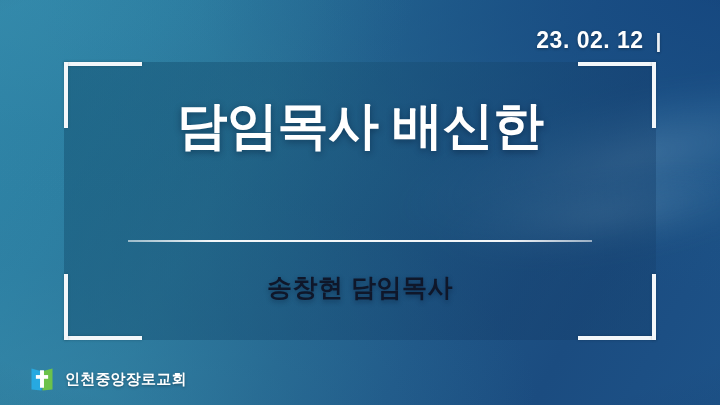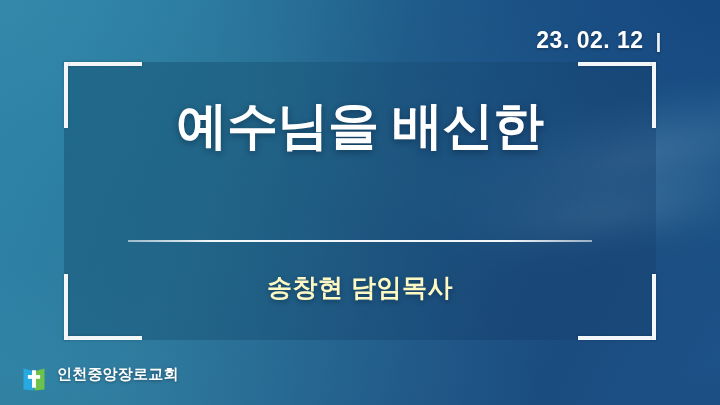--- a/index.html
+++ b/index.html
@@ -214,35 +214,35 @@
       rgba(255,255,255,0.55) 100%);
   }
 
   
   .speaker {
     position: absolute;
     left: 0;
     right: 0;
     top: 271px;
     text-align: center;
-    color: #fef9c3;
+    color: #0f172a;
     font-size: 25px;
     font-weight: 800;
     letter-spacing: 0.5px;
     text-shadow: 0 2px 5px rgba(0,20,45,0.40);
     white-space: nowrap;
   }
 
   
   .logo-lockup {
     position: absolute;
-    left: 20px;
+    left: 28px;
     bottom: 12px;
     display: flex;
-    align-items: flex-start;
+    align-items: center;
     gap: 9px;
   }
   .logo-mark {
     width: 28px;
     height: 28px;
     display: block;
     flex: 0 0 auto;
   }
   .logo-text {
     color: #ffffff;
@@ -272,21 +272,21 @@
   <div class="bracket tr"></div>
   <div class="bracket bl"></div>
   <div class="bracket br"></div>
 
   <div class="service-header">
     <span>23. 02. 12</span>
     <span class="sep">|</span>
   </div>
 
   <div class="title-block">
-    <div class="title-line">예수님을 배신한</div>
+    <div class="title-line">담임목사 배신한</div>
   </div>
 
   <div class="divider"></div>
 
   <div class="speaker">송창현 담임목사</div>
 
   <div class="logo-lockup">
     <svg class="logo-mark" viewBox="0 0 64 64" aria-hidden="true">
 
       <path d="M8 8 L31 14 L31 58 L8 56 Z" fill="#27a9e1"></path>

